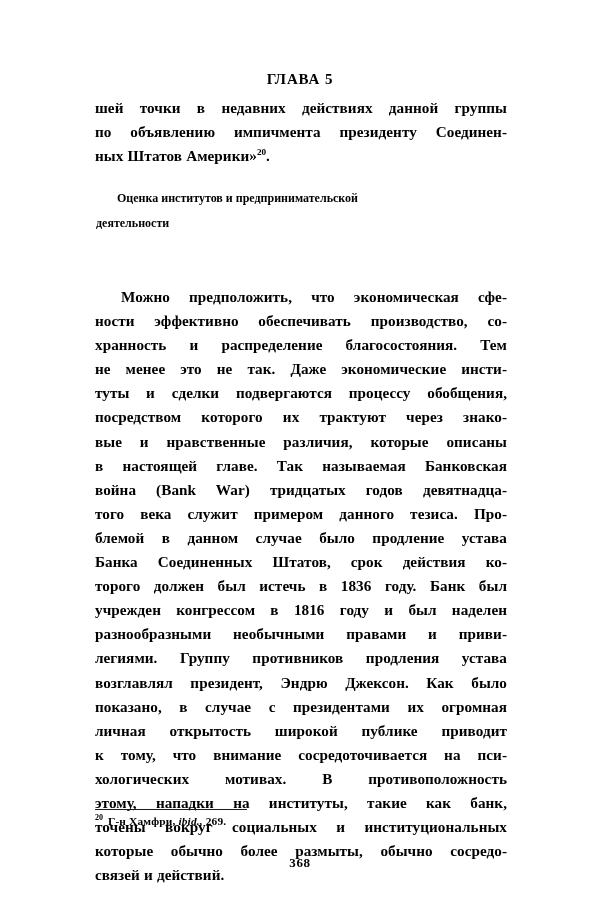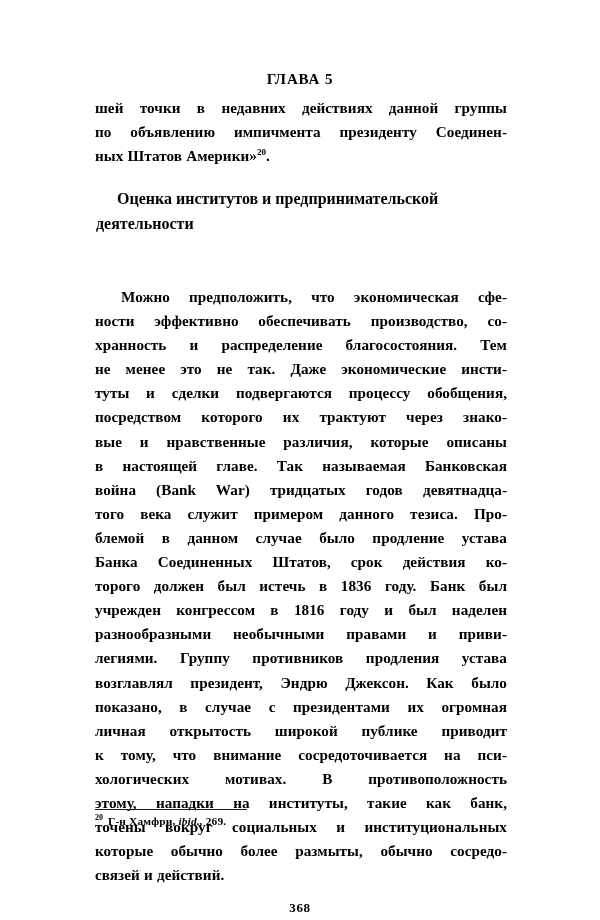--- a/index.html
+++ b/index.html
@@ -71,21 +71,21 @@
     font-weight: bold;
     letter-spacing: 0;
   }
 
   
   .section-heading {
     position: absolute;
     left: 117px;
     top: 186px;
     width: 395px;
-    font-size: 16px;
+    font-size: 12px;
     font-weight: bold;
     line-height: 25px;
   }
   .section-heading .hl { display: block; white-space: nowrap; }
   .section-heading .hl2 { margin-left: -21px; }
 
   
   .block-top  { position: absolute; left: 95px; top: 96px;  width: 412px; }
   .block-body { position: absolute; left: 95px; top: 249px; width: 412px; margin-top: 36px; }
 
@@ -122,21 +122,20 @@
   
   .folio {
     position: absolute;
     left: 0;
     top: 855px;
     width: 600px;
     text-align: center;
     font-size: 13px;
     font-weight: bold;
     letter-spacing: 0.6px;
-    margin-top: 45px;
   }
 </style>
 </head>
 <body>
 
 <div class="page">
 
   <div class="running-head">ГЛАВА 5</div>
 
   <div class="block-top">

